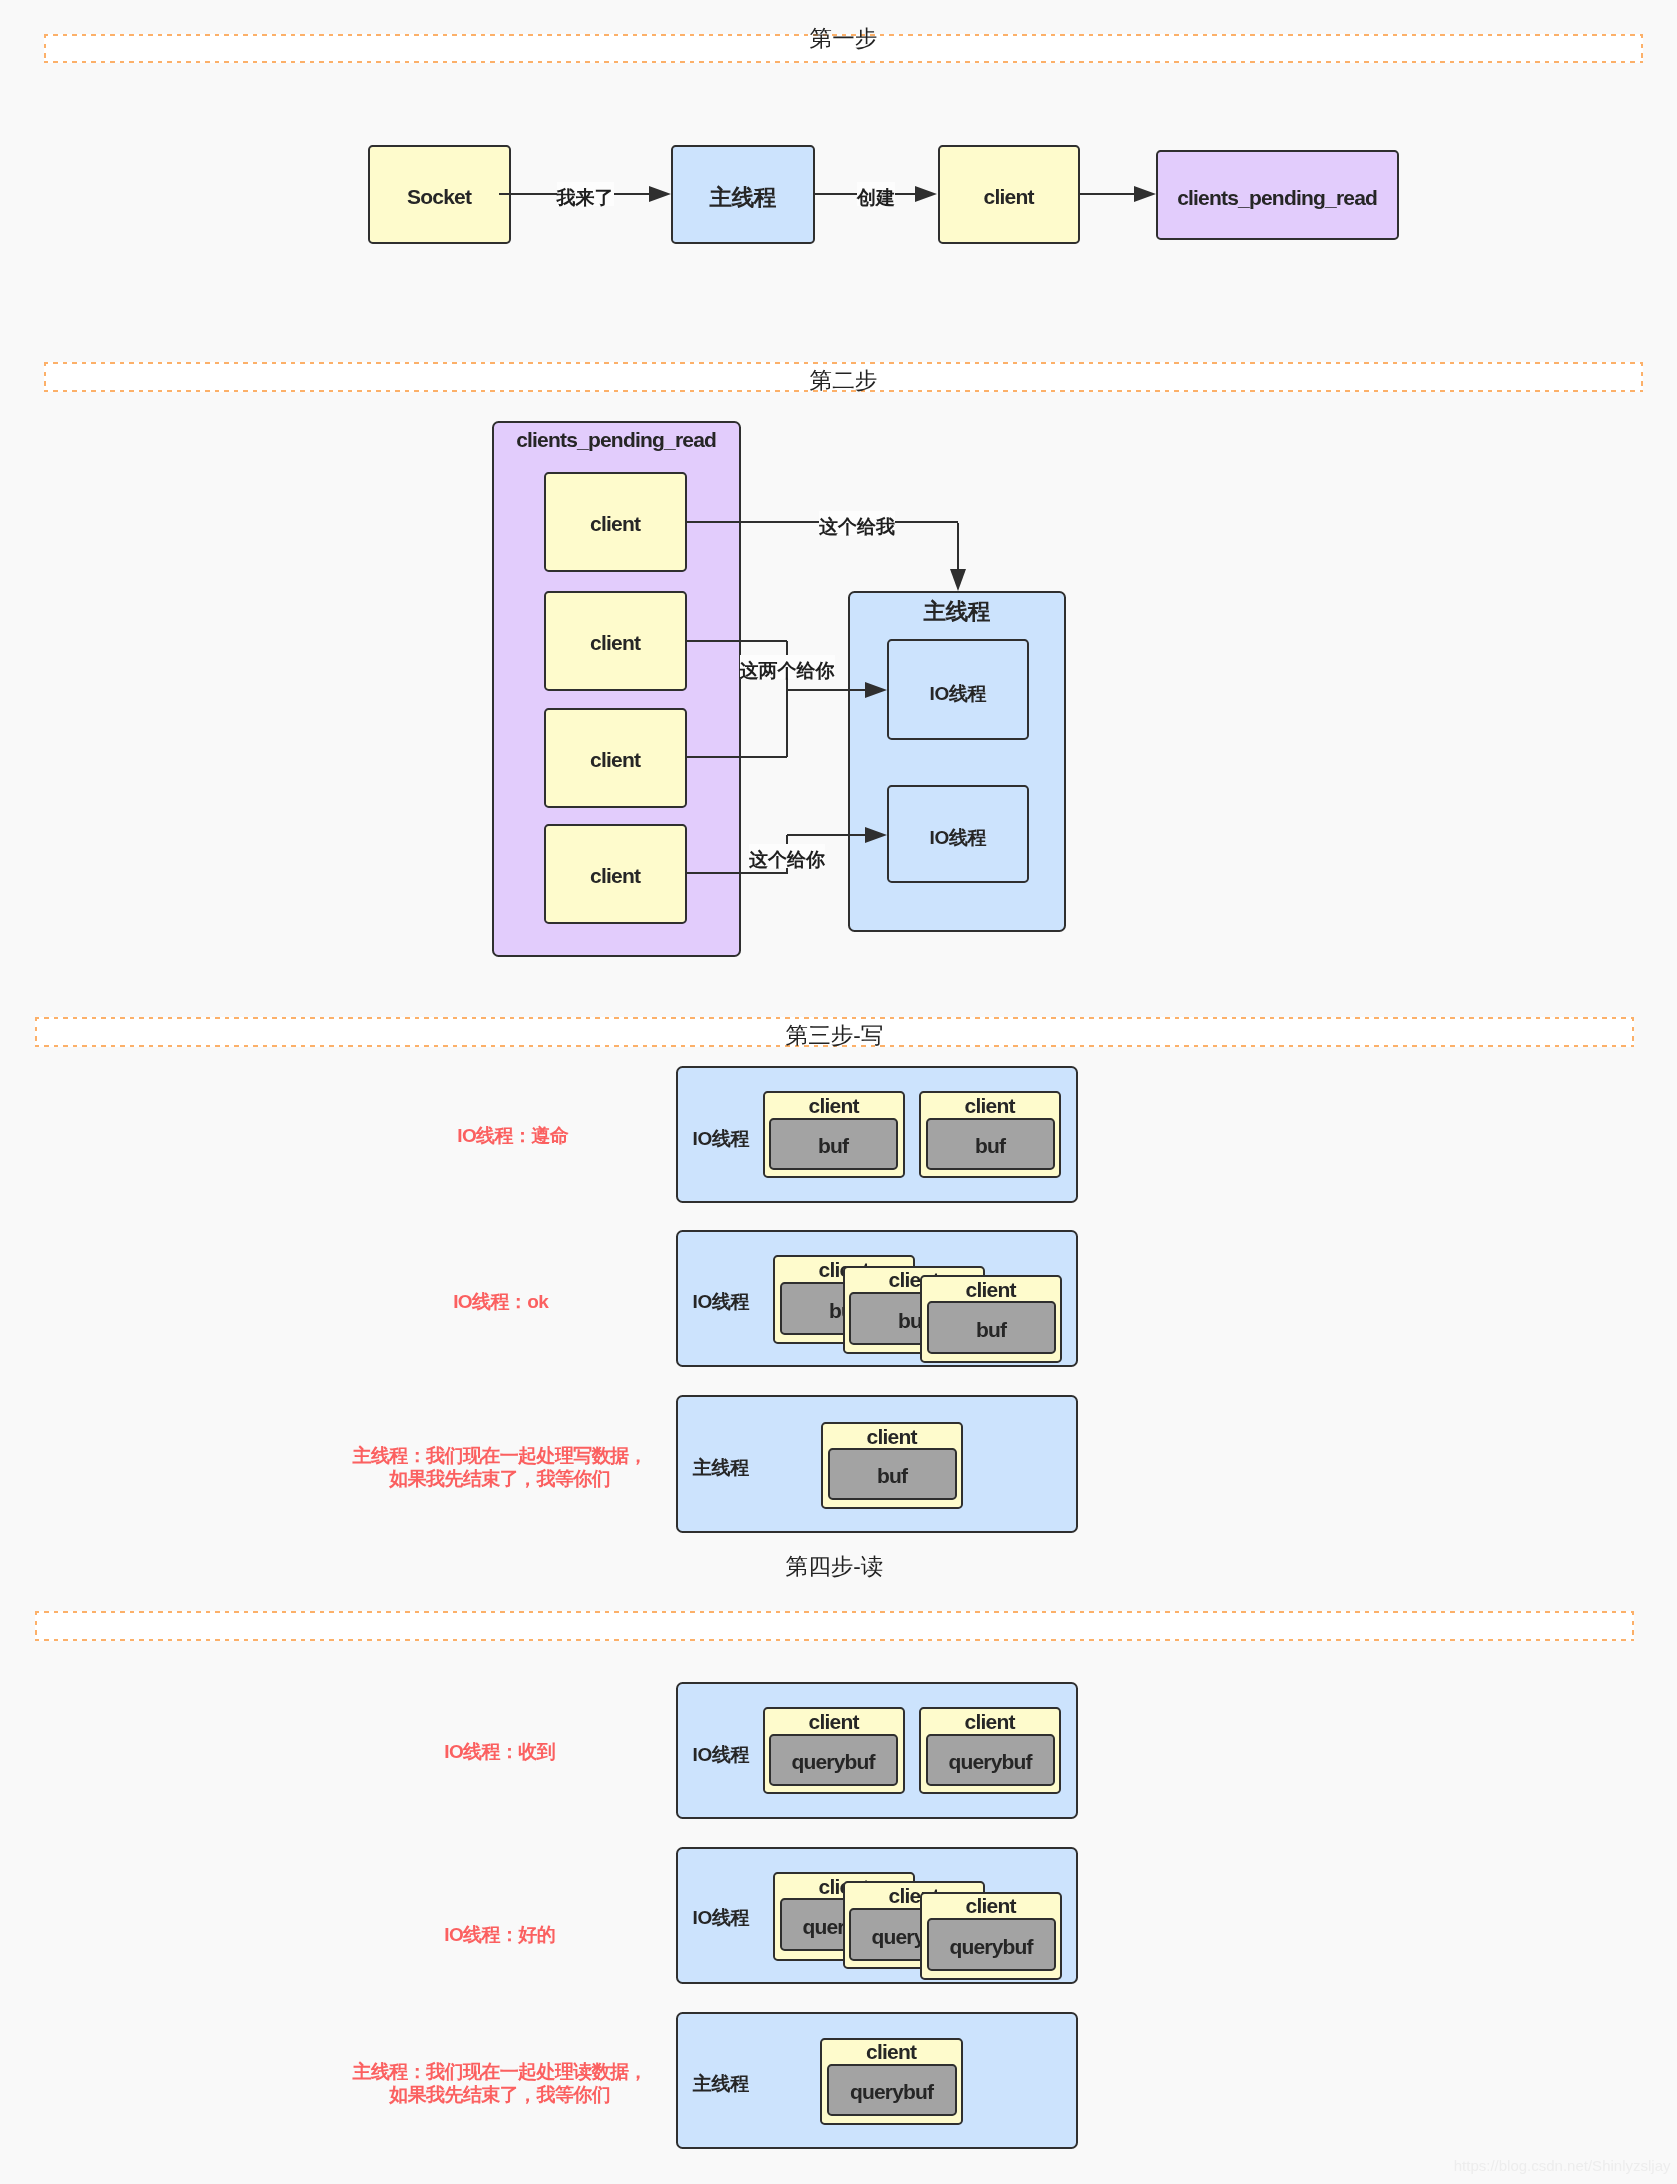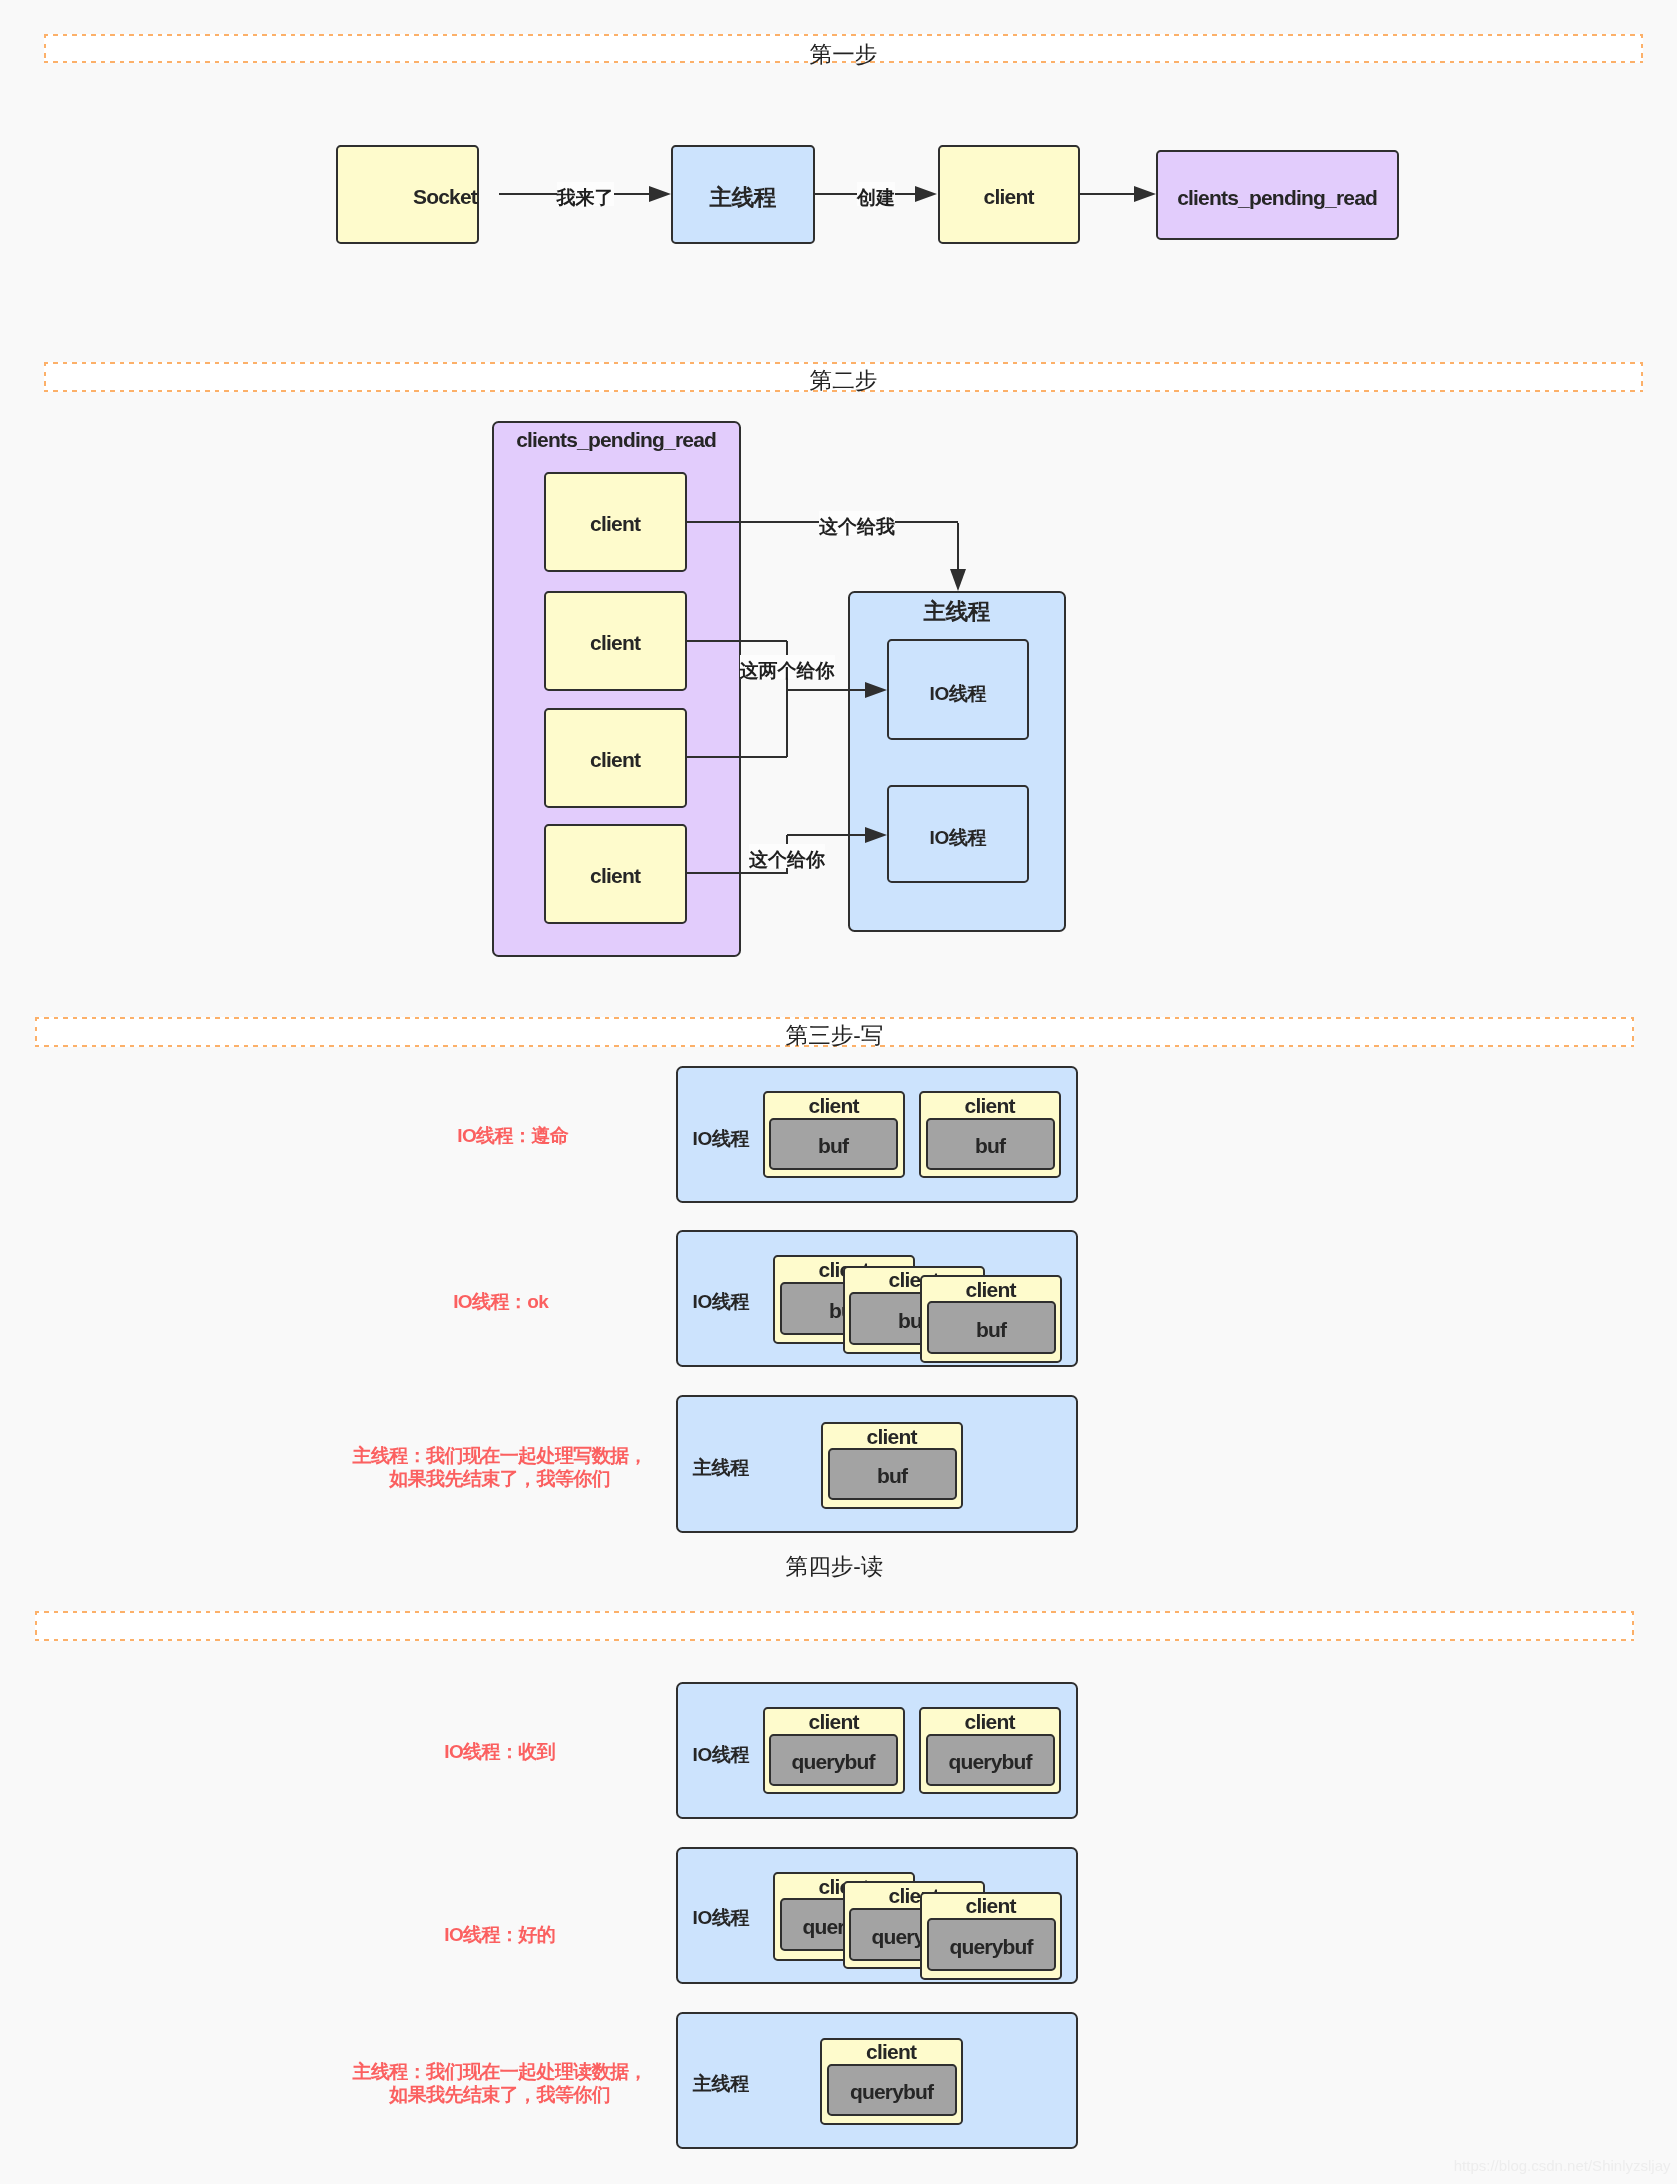--- a/index.html
+++ b/index.html
@@ -104,38 +104,38 @@
   }
 </style>
 </head>
 <body>
 
 <div class="canvas" id="canvas">
 <div class="band" style="left:44px;top:34px;width:1599px;height:29px;">
       <i class="l"></i>
       <i class="r"></i>
     </div>
-<div class="band-title" style="left:693px;top:44px;width:301px;">第一步</div>
+<div class="band-title" style="left:693px;top:28px;width:301px;">第一步</div>
 <div class="band" style="left:44px;top:362px;width:1599px;height:30px;">
       <i class="l"></i>
       <i class="r"></i>
     </div>
 <div class="band-title" style="left:693px;top:370px;width:301px;">第二步</div>
 <div class="band" style="left:35px;top:1017px;width:1599px;height:30px;">
       <i class="l"></i>
       <i class="r"></i>
     </div>
 <div class="band-title" style="left:684px;top:1025px;width:301px;">第三步-写</div>
 <div class="band" style="left:35px;top:1611px;width:1599px;height:30px;">
       <i class="l"></i>
       <i class="r"></i>
     </div>
 <div class="band-title" style="left:684px;top:1556px;width:301px;">第四步-读</div>
 
-<div class="node n-yellow" style="left:336px;top:145px;width:143px;height:99px;border-radius:4.7px;line-height:93px;text-align:right;">Socket</div>
+<div class="node n-yellow" style="left:368px;top:145px;width:143px;height:99px;border-radius:4.7px;line-height:93px;">Socket</div>
 <div class="node n-blue cjk-lg" style="left:671px;top:145px;width:144px;height:99px;border-radius:4.7px;line-height:93px;">主线程</div>
 <div class="node n-yellow" style="left:938px;top:145px;width:142px;height:99px;border-radius:4.7px;line-height:93px;">client</div>
 <div class="node n-purple" style="left:1156px;top:150px;width:243px;height:90px;border-radius:4.7px;line-height:85px;">clients_pending_read</div>
 <div class="edge ehz" style="left:499px;top:193px;width:155px;"></div>
 <div class="arrow arr-r" style="left:649px;top:186px;"></div>
 <div class="elabel" style="left:585px;top:194px;font-size:19px;">
       <span>我来了</span>
     </div>
 <div class="edge ehz" style="left:815px;top:193px;width:105px;"></div>
 <div class="arrow arr-r" style="left:915px;top:186px;"></div>

